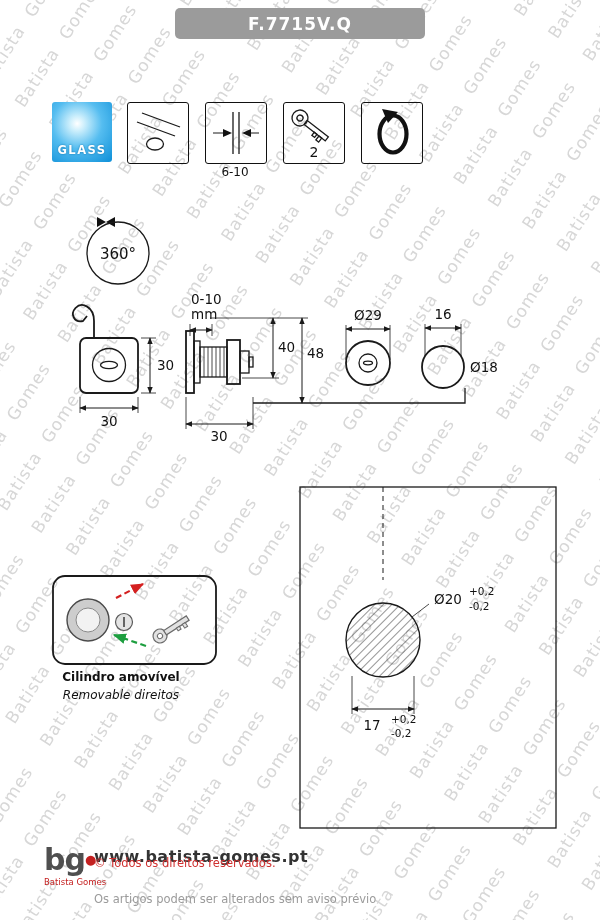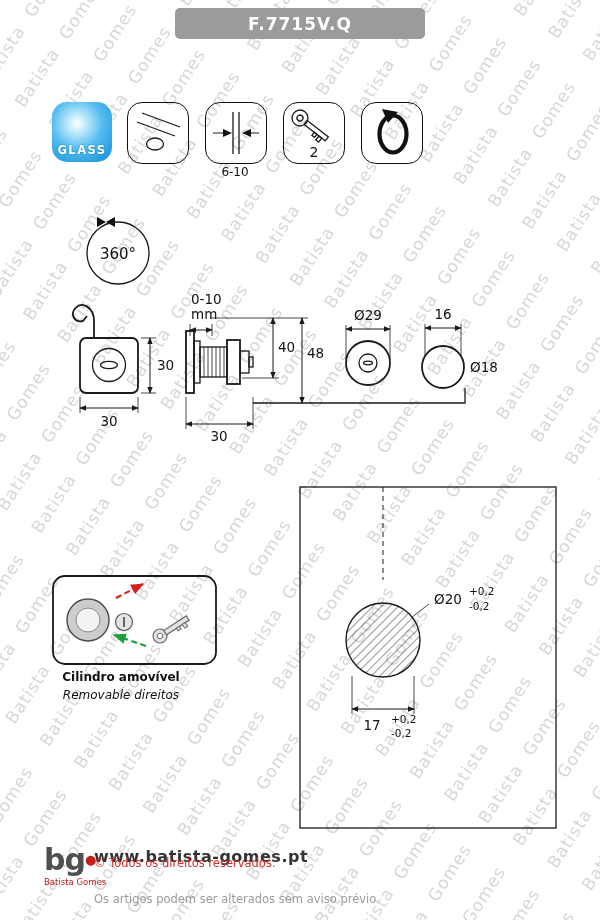--- a/index.html
+++ b/index.html
@@ -10,21 +10,21 @@
              transform:rotate(-57deg);z-index:0;pointer-events:none;color:#d7d7d7;
              font-size:17px;letter-spacing:1px;word-spacing:8px;}
   .wm-row{white-space:nowrap;line-height:41px;}
   #content{position:absolute;left:0;top:0;width:516px;height:920px;z-index:1;padding-left:32px;}
   
   .header-bar{position:absolute;left:175px;top:8px;width:250px;height:31px;
               background:#9b9b9b;border-radius:5px;display:flex;align-items:center;justify-content:center;}
   .header-bar span{color:#fff;font-size:17px;font-weight:bold;letter-spacing:1px;}
   
   .icon-box{position:absolute;top:102px;width:60px;height:60px;border:1.6px solid #111;
-            border-radius:15px;background:transparent;}
+            border-radius:3px;background:transparent;}
   .glass-box{border:none;background:
      radial-gradient(circle at 42% 36%, #ffffff 0%, #cdeffc 14%, #55bdf0 48%, #0d8fd8 100%);}
   .glass-label{position:absolute;bottom:5px;left:0;right:0;text-align:center;color:#fff;
                font-size:11.5px;font-weight:bold;letter-spacing:1.5px;text-shadow:0 0 2px #0a6faa;}
   .box-icon{position:absolute;left:0;top:0;}
   .under-label{position:absolute;top:165px;width:60px;text-align:center;font-size:12px;color:#111;}
   .keys-count{position:absolute;bottom:3px;left:0;right:0;text-align:center;font-size:14px;color:#111;}
   
   .ln{fill:none;stroke:#1a1a1a;stroke-width:1.3;}
   .ln2{fill:none;stroke:#1a1a1a;stroke-width:1.8;}

